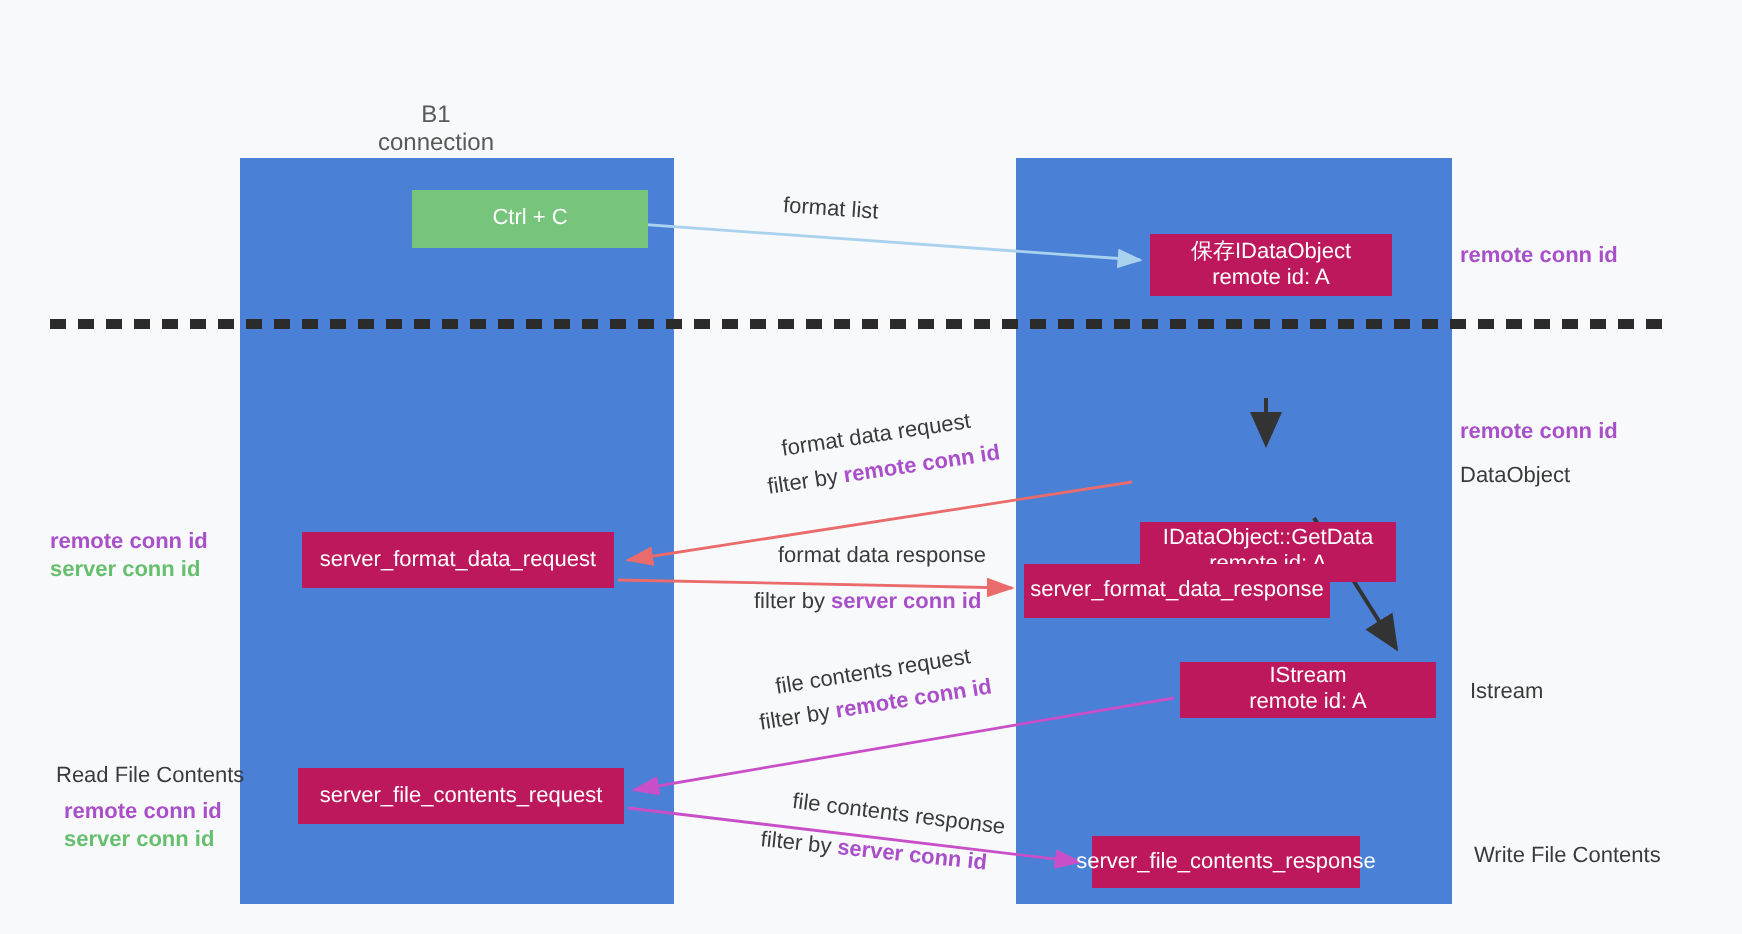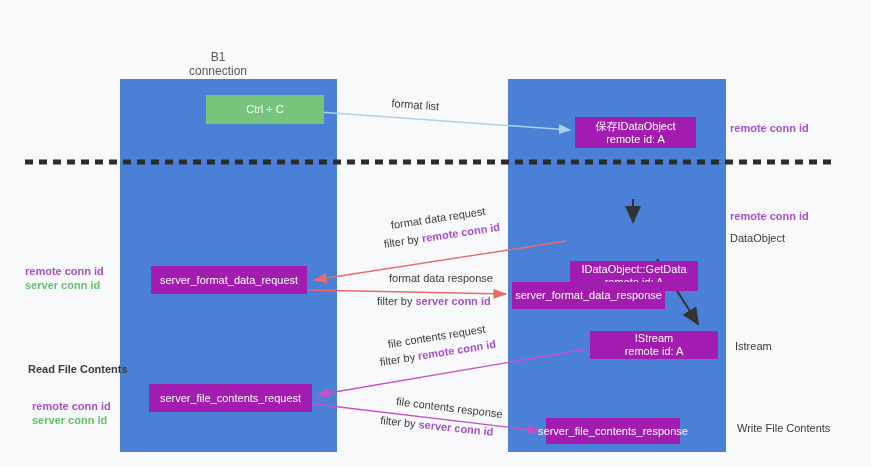--- a/index.html
+++ b/index.html
@@ -35,21 +35,21 @@
     position:absolute;left:0;top:0;width:871px;height:467px;
     pointer-events:none;z-index:2;
   }
   .box{
     position:absolute;z-index:3;
     display:flex;flex-direction:column;align-items:center;justify-content:center;
     color:#fff;font-size:11px;line-height:13px;text-align:center;
     box-sizing:border-box;
   }
   .box.green{background:#77c57d;margin-left:48px;}
-  .box.orange{background:#a21caf;}
+  .box.orange{background:#be185d;}
   .lbl{
     position:absolute;z-index:4;
     font-size:11px;color:#3a3a3a;white-space:nowrap;
     transform-origin:left top;
   }
   .lbl .purple{color:#a84fc9;font-weight:bold;}
   .lbl .green{color:#66bf6d;font-weight:bold;}
   .lbl.purple{color:#a84fc9;font-weight:bold;}
   .lbl .pre{margin-right:3px;}
   .rot-up8{transform:rotate(-8.5deg);}
@@ -169,19 +169,19 @@
   <div class="lbl purple" style="left:730px;top:122px;">remote conn id</div>
   <div class="lbl purple" style="left:730px;top:210px;">remote conn id</div>
   <div class="lbl" style="left:730px;top:232px;">DataObject</div>
   <div class="lbl" style="left:735px;top:340px;">Istream</div>
   <div class="lbl" style="left:737px;top:422px;">Write File Contents</div>
 
   <div class="lbl pair" style="left:25px;top:264px;">
     <div class="purple">remote conn id</div>
     <div class="green">server conn id</div>
   </div>
-  <div class="lbl" style="left:28px;top:363px;font-weight:bold;">Read File Contents</div>
+  <div class="lbl" style="left:28px;top:382px;">Read File Contents</div>
   <div class="lbl pair" style="left:32px;top:399px;">
     <div class="purple">remote conn id</div>
     <div class="green">server conn id</div>
   </div>
 
 </div>
 
 </body></html>

